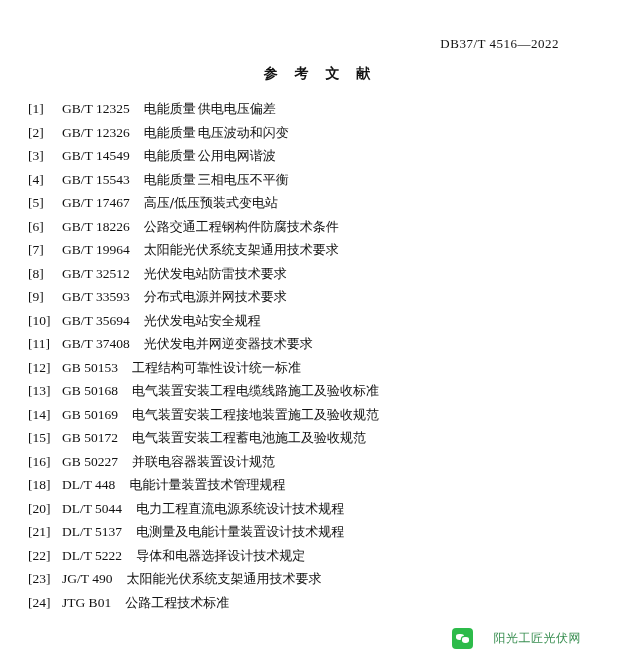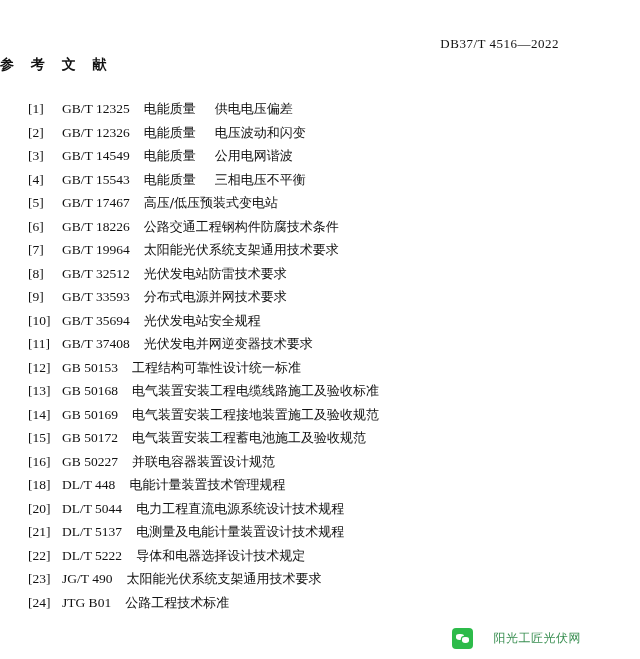--- a/index.html
+++ b/index.html
@@ -26,23 +26,24 @@
     top: 36px;
     right: 36px;
     font-family: "Liberation Serif", serif;
     font-size: 13px;
     letter-spacing: 0.5px;
     color: #111;
     white-space: nowrap;
   }
   .doc-title {
     position: absolute;
-    top: 56px;
+    top: 65px;
     left: 0;
     width: 640px;
+    text-align: center;
     font-family: "DejaVu Sans", sans-serif;
     font-size: 14px;
     font-weight: bold;
     letter-spacing: 6px;
     color: #111;
   }
   .ref-list {
     position: absolute;
     top: 100px;
     left: 28px;
@@ -68,21 +69,21 @@
     font-family: "Liberation Serif", serif;
     letter-spacing: 0px;
   }
   .ref-title {
     margin-left: 14px;
     font-family: "DejaVu Sans", sans-serif;
     font-size: 13px;
     letter-spacing: 0px;
   }
   .ref-title .seg2 {
-    margin-left: 19px;
+    margin-left: 2px;
   }
   .watermark {
     position: absolute;
     right: 14px;
     bottom: 10px;
     display: flex;
     align-items: center;
     gap: 21px;
   }
   .wm-logo {

